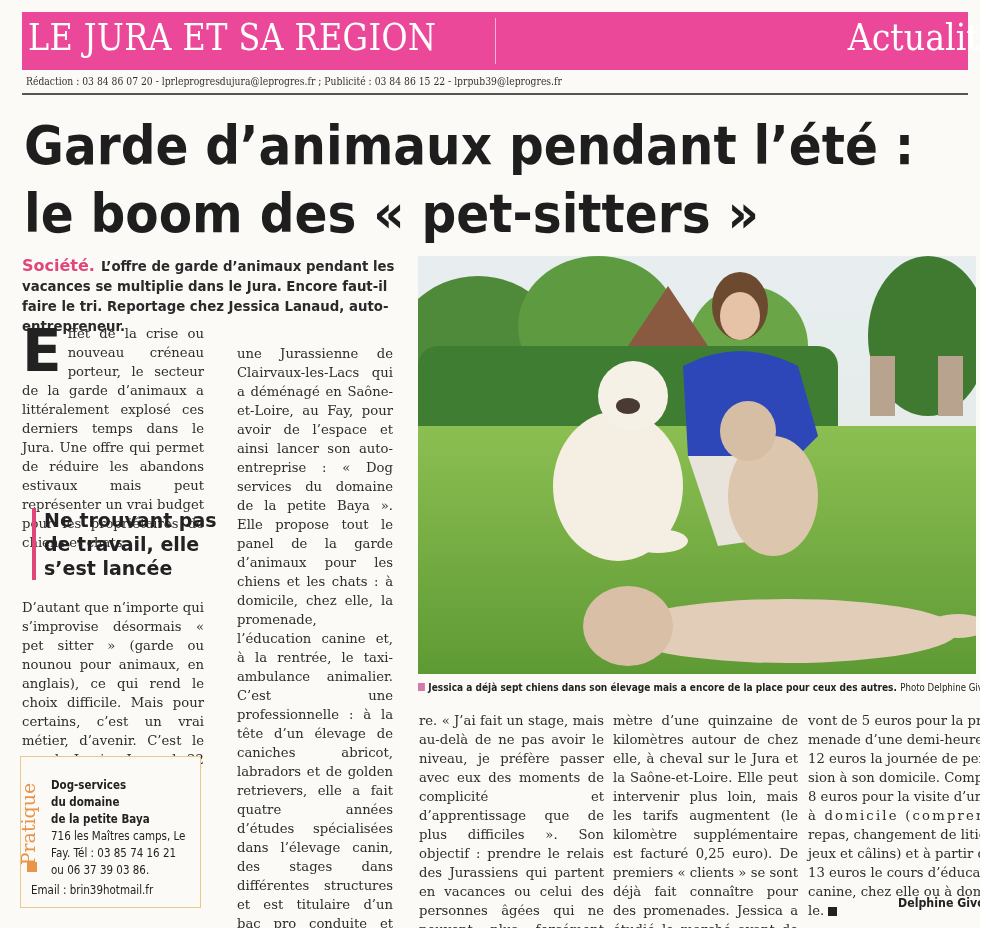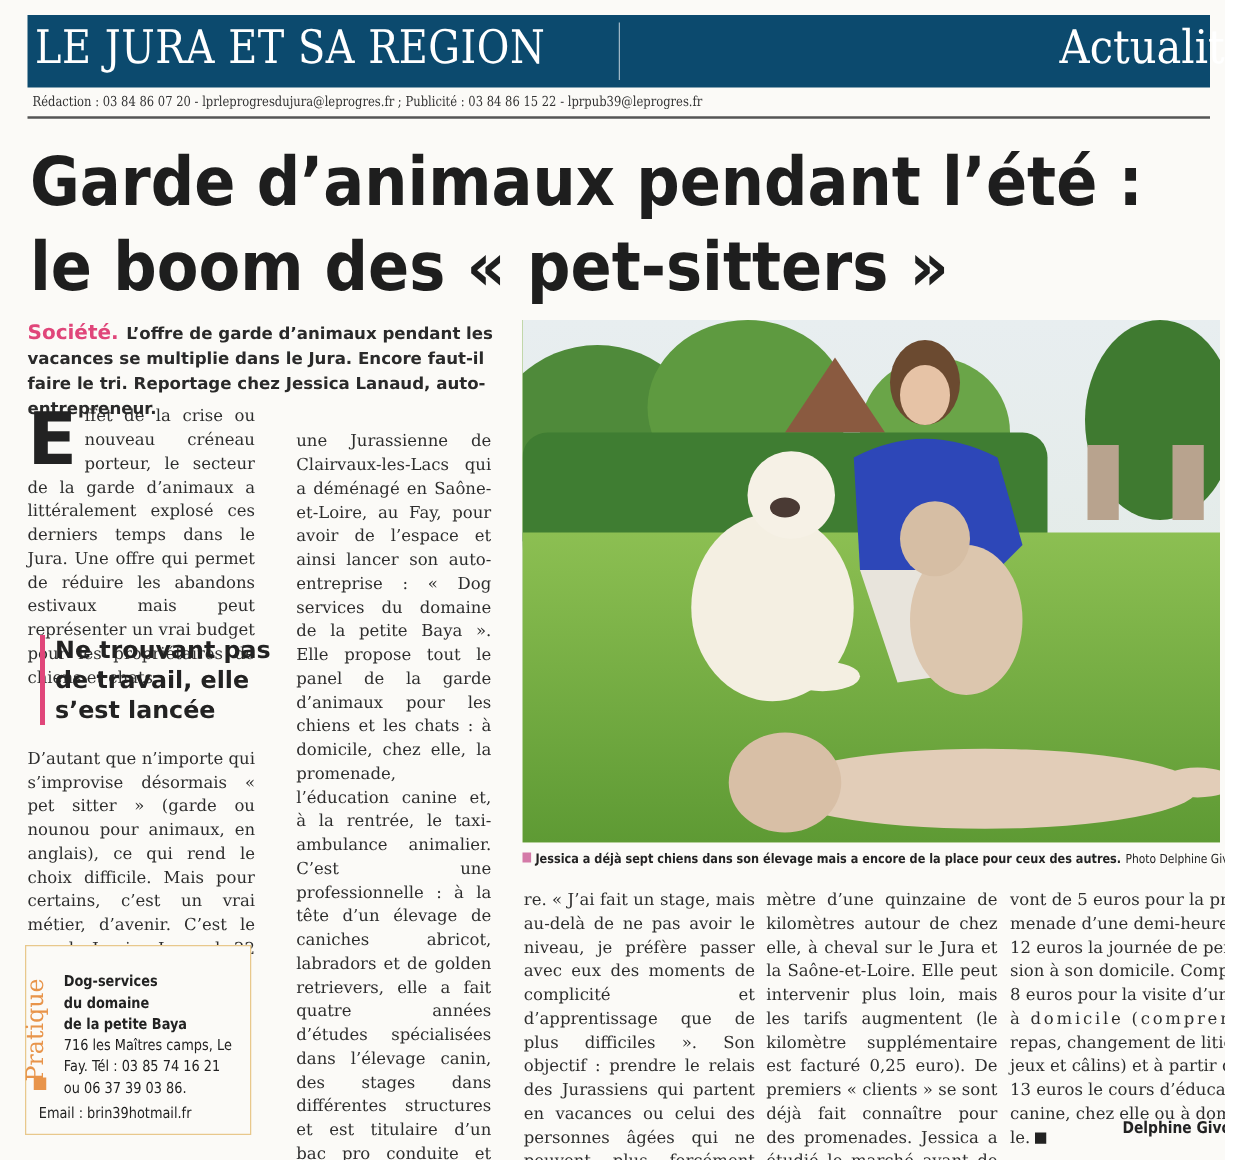--- a/index.html
+++ b/index.html
@@ -3,21 +3,21 @@
   <meta charset="utf-8">
   <style>
     * { box-sizing: border-box; margin: 0; padding: 0; }
     html, body { width: 1000px; height: 928px; overflow: hidden; background: #fbfaf7; }
     body { position: relative; font-family: "DejaVu Serif", serif; color: #2a2a2a; }
 
     .page { position: absolute; left: 0; top: 0; width: 980px; height: 928px; background: #fbfaf7; overflow: hidden; }
     .right-gutter { position: absolute; left: 980px; top: 0; width: 20px; height: 928px; background: #ffffff; }
 
     
-    .banner { position: absolute; left: 22px; top: 12px; width: 946px; height: 58px; background: #0c4a6e; }
+    .banner { position: absolute; left: 22px; top: 12px; width: 946px; height: 58px; background: #ec4899; }
     .banner-title { position: absolute; left: 6px; top: 4px; font-family: "DejaVu Serif", serif; font-size: 37px; color: #fff; letter-spacing: 0.5px; transform: scaleX(0.86); transform-origin: left center; white-space: nowrap; }
     .banner-sep { position: absolute; left: 473px; top: 6px; width: 1px; height: 46px; background: rgba(255,255,255,0.6); }
     .banner-section { position: absolute; right: -12px; top: 4px; font-family: "DejaVu Serif", serif; font-size: 37px; color: #fff; white-space: nowrap; transform: scaleX(0.9); transform-origin: right center; }
 
     .contact-line { position: absolute; left: 26px; top: 75px; font-family: "DejaVu Serif", serif; font-size: 11px; color: #333; white-space: nowrap; transform: scaleX(0.84); transform-origin: left center; }
     .rule { position: absolute; left: 22px; top: 93px; width: 946px; height: 2px; background: #555; }
 
     
     .headline { position: absolute; left: 24px; top: 112px; font-family: "DejaVu Sans", sans-serif; font-weight: bold; font-size: 54px; line-height: 68px; color: #1e1e1e; white-space: nowrap; transform: scaleX(0.9); transform-origin: left top; }
     .headline div { display: block; }

